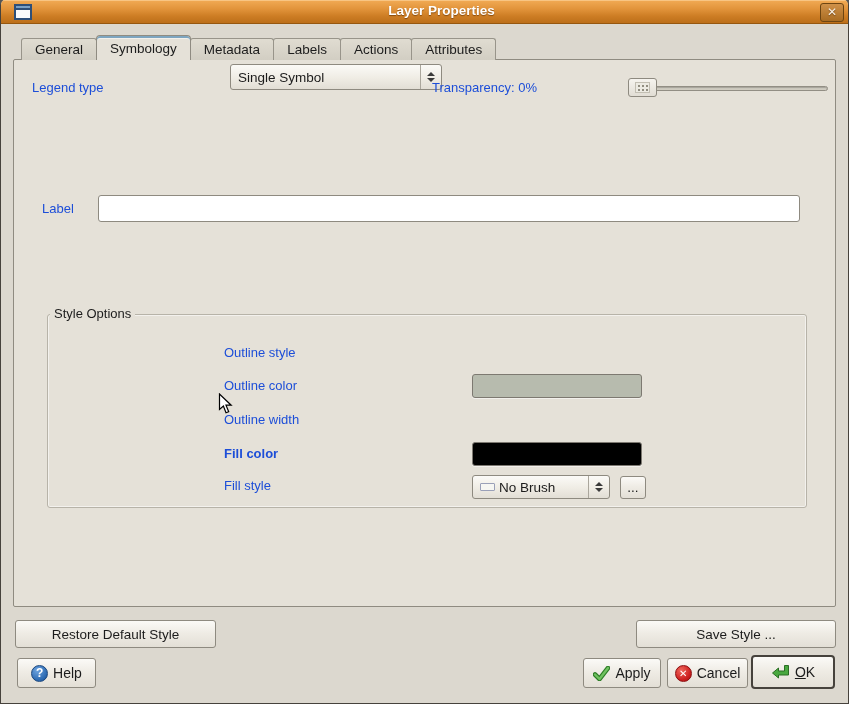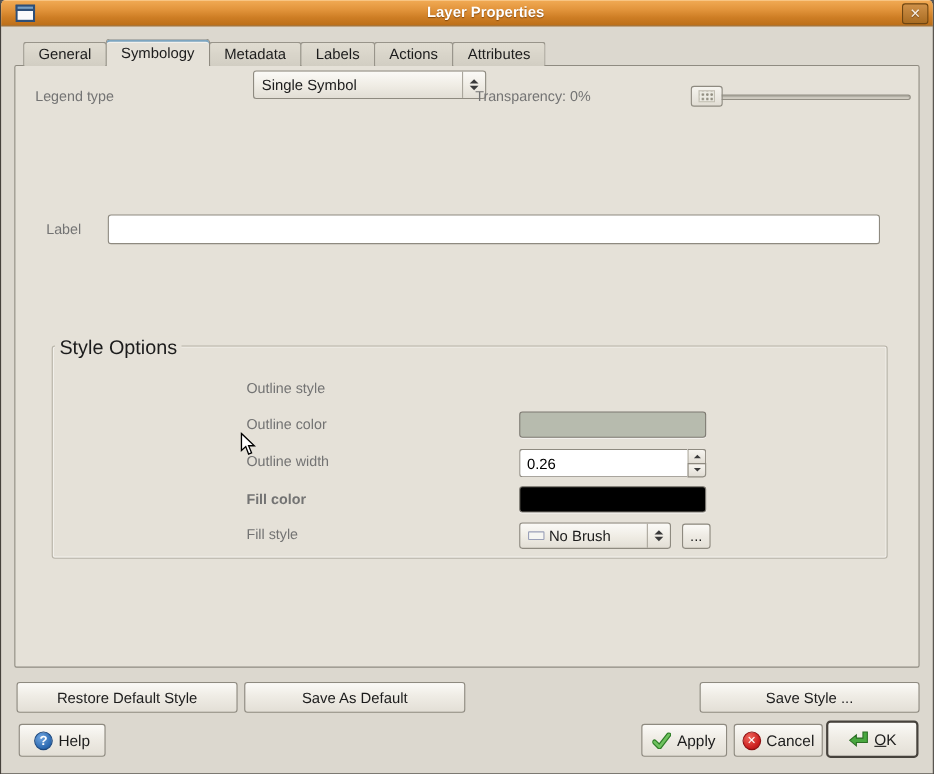--- a/index.html
+++ b/index.html
@@ -58,21 +58,21 @@
     z-index:4;
   }
 
   
   .panel {
     position:absolute; left:12px; top:59px; width:823px; height:548px;
     background:#e5e1d8;
     border:1px solid #8f8b81; border-radius:2px;
     z-index:2;
   }
-  .lbl { position:absolute; white-space:nowrap; font-size:13px; color:#737373; }
+  .lbl { position:absolute; white-space:nowrap; font-size:13px; color:#1d4ed8; }
 
   
   .combo {
     position:absolute; height:26px;
     background:linear-gradient(#fbfaf7,#efece4 55%,#e2ded5);
     border:1px solid #8e8a80; border-radius:3px;
     display:flex; align-items:center; padding-left:7px;
     cursor:default;
   }
   .combo .combo-text { flex:1; font-size:13.5px; }
@@ -120,21 +120,21 @@
     width:15px; height:11px; border:1px solid #c2beb2; background-color:#eceae2;
     background-image:radial-gradient(circle, #918d80 1px, transparent 1.3px);
     background-size:4px 4px; background-position:1px 1px;
   }
 
   
   .groupbox {
     position:absolute; border:1px solid #b7b3a8; border-radius:3px;
     box-shadow: inset 0 0 0 1px rgba(255,255,255,.55);
   }
-  .group-title { position:absolute; background:#e5e1d8; padding:0 4px; font-size:18px; z-index:2; }
+  .group-title { position:absolute; background:#e5e1d8; padding:0 4px; font-size:13px; z-index:2; }
 
   
   .color-btn { position:absolute; border:1px solid #7d7971; border-radius:3px; box-shadow:0 1px 0 rgba(255,255,255,.5); }
 
   
   .btn {
     background:linear-gradient(#fbfaf7 0%, #efece5 45%, #e3dfd6 100%);
     border:1px solid #8e8a80; border-radius:3px;
     font-family:inherit; font-size:13.5px; color:#1c1c1c;
     display:flex; align-items:center; justify-content:center; gap:5px;
@@ -211,54 +211,38 @@
 
     <span class="group-title" style="left:36px; top:246px;">Style Options</span>
     <div class="groupbox" style="left:33px; top:254px; width:760px; height:194px;"></div>
 
     <span class="lbl" style="left:210px; top:285px;">Outline style</span>
 
     <span class="lbl" style="left:210px; top:318px;">Outline color</span>
     <div class="color-btn" style="left: 458px; top: 314px; width: 170px; height: 24px; background-color: rgb(183, 187, 174);"></div>
 
     <span class="lbl" style="left:210px; top:352px;">Outline width</span>
-    <div class="spinbox" style="left:458px; top:348px; width:170px;">
-      <input value="0.26" style="">
-      <div class="spin-btns">
-        <div class="spin-btn up">
-            <span class="t">
-              <i class="tri-up" style="display:block;"></i>
-            </span>
-          </div>
-        <div class="spin-btn dn">
-            <span class="t">
-              <i class="tri-dn" style="display:block;"></i>
-            </span>
-          </div>
-      </div>
-    </div>
 
     <span class="lbl" style="left:210px; top:386px;font-weight:bold;">Fill color</span>
     <div class="color-btn" style="left: 458px; top: 382px; width: 170px; height: 24px; background-color: rgb(0, 0, 0);"></div>
 
     <span class="lbl" style="left:210px; top:418px;">Fill style</span>
     <div class="combo" style="left:458px; top:415px; width:138px; height:24px;">
       <span class="brush-swatch"></span>
       <span class="combo-text">No Brush</span>
       <span class="combo-arrows">
           <i class="tri-up"></i>
           <i class="tri-dn"></i>
         </span>
     </div>
     <button class="btn" style="position:absolute; left:606px; top:416px; width:26px; height:23px;">...</button>
 
   </div>
 
   <button class="btn style-btn" style="left:14px;  width:201px;">Restore Default Style</button>
-  <button class="btn style-btn" style="left:221px; width:201px;">Save As Default</button>
   <button class="btn style-btn" style="left:635px; width:200px;">Save Style ...</button>
 
   <button class="btn footer-btn" style="left:16px; top:658px; width:79px;">
     <span class="help-icon">?</span>
     <span>Help</span>
   </button>
 
   <button class="btn footer-btn" style="left:582px; top:658px; width:78px;">
     <svg width="17" height="15" viewBox="0 0 17 15">
       <path d="M2 8.5 L6.5 13 L15 2" fill="none" stroke="#2e7d27" stroke-width="4.6" stroke-linecap="round" stroke-linejoin="round"></path>

